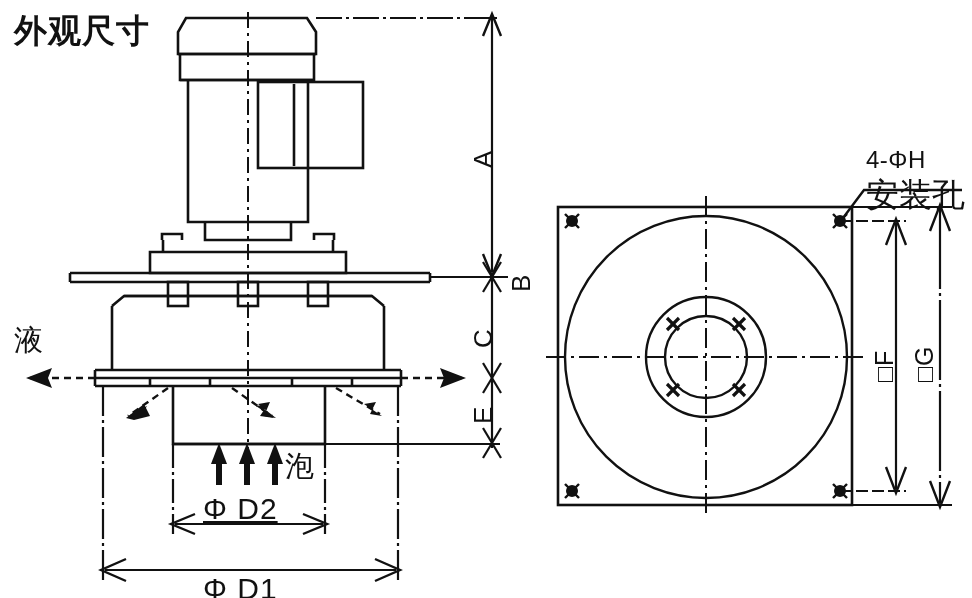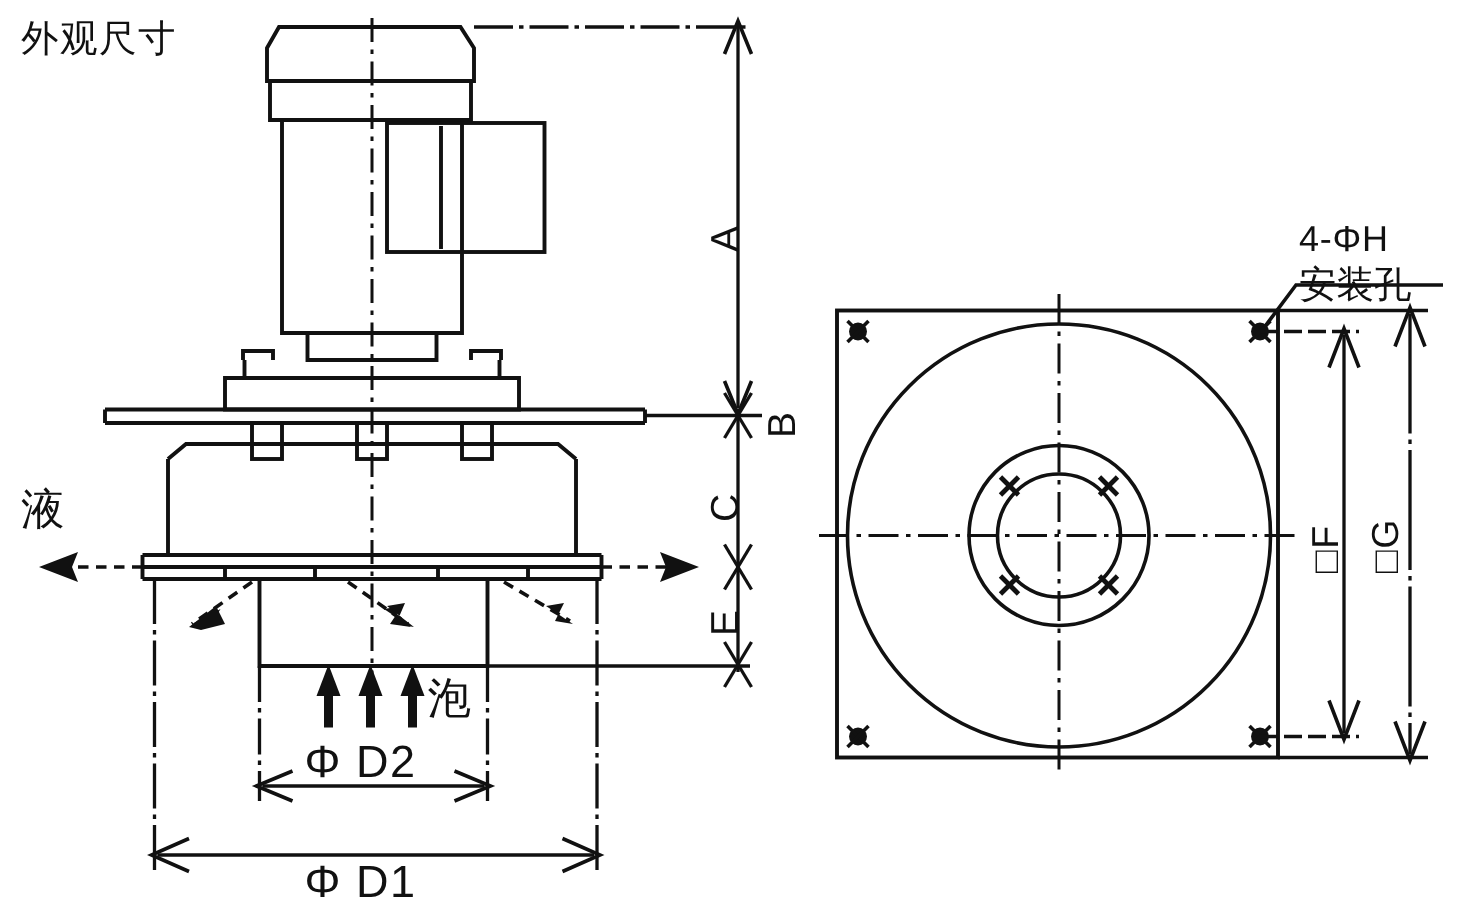--- a/index.html
+++ b/index.html
@@ -24,39 +24,40 @@
   }
   .lbl {
     position: absolute;
     color: #111111;
     font-family: "Liberation Sans", sans-serif;
     white-space: nowrap;
     line-height: 1;
     user-select: none;
   }
   .title-lbl {
-    font-size: 25px;
-    font-weight: 400;
+    font-size: 33px;
+    font-weight: 700;
     letter-spacing: 1px;
     text-align: right;
   }
   .dim-letter-rot {
     font-size: 26px;
     transform: rotate(-90deg);
     transform-origin: left top;
   }
   .dia-lbl {
     font-size: 30px;
     letter-spacing: 1px;
+    text-decoration: underline;
   }
   .cn-lbl {
     font-size: 29px;
   }
   .cn-lbl-sm {
-    font-size: 25px;
+    font-size: 33px;
   }
   .hole-lbl {
     font-size: 24px;
     letter-spacing: 0.5px;
   }
   .sq-rot {
     font-size: 25px;
     transform: rotate(-90deg);
     transform-origin: left top;
     letter-spacing: 1px;

